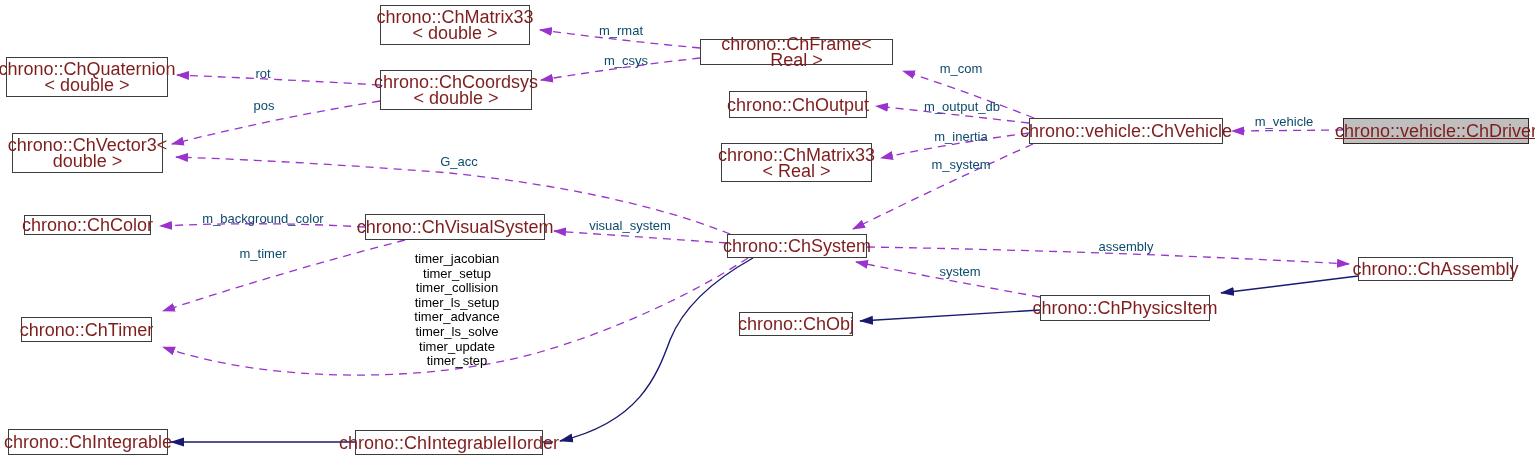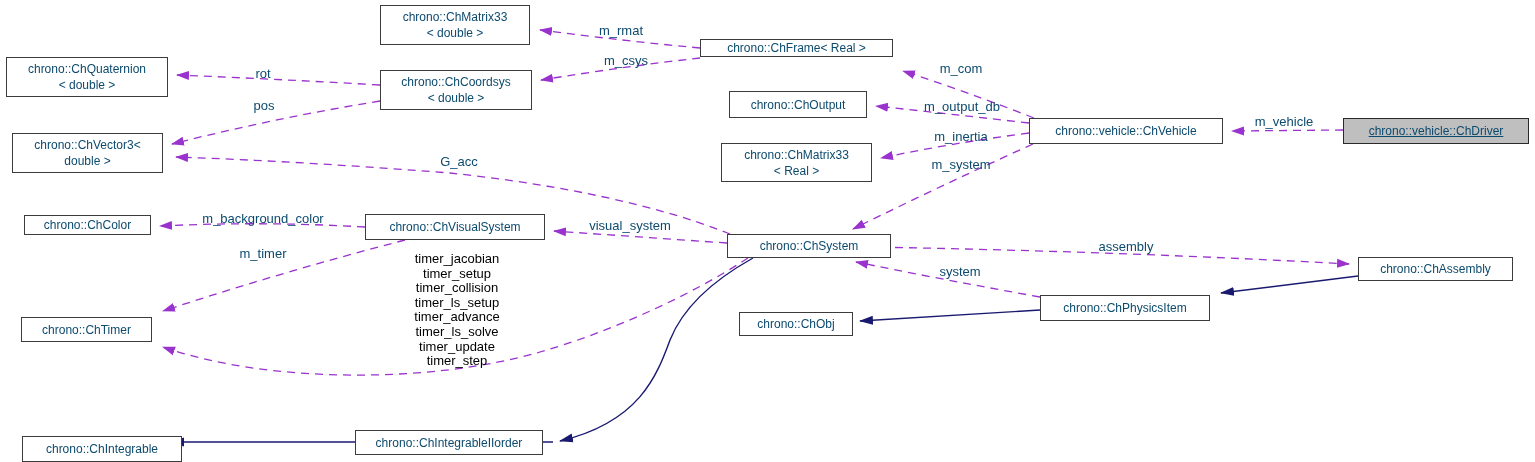--- a/index.html
+++ b/index.html
@@ -11,21 +11,21 @@
     overflow:hidden;
   }
   #edges{position:absolute;left:0;top:0;z-index:1;}
   .node{
     position:absolute;
     box-sizing:border-box;
     background:#ffffff;
     border:1.4px solid #3c3c3c;
     display:flex;align-items:center;justify-content:center;
     text-align:center;
-    font-size:12px;line-height:16px;color:#0c4a6e;
+    font-size:18px;line-height:16px;color:#7f1d1d;
     white-space:pre-line;
     z-index:2;
   }
   .node.selected{background:#bfbfbf;border:1.6px solid #2a2a2a;}
   .elabel{
     position:absolute;
     transform:translate(-50%,-50%);
     font-size:13px;color:#0c4a6e;white-space:nowrap;
     z-index:3;background:transparent;
   }
@@ -33,33 +33,33 @@
     position:absolute;left:457px;top:252px;
     transform:translateX(-50%);
     text-align:center;font-size:13px;line-height:14.6px;color:#000;z-index:3;
   }
   #lbl-timers span{display:block;white-space:nowrap;}
   
   #n-quaternion {left:6px;   top:57px;  width:162px;height:40px;}
   #n-matrix33d  {left:380px; top:5px;   width:150px;height:40px;}
   #n-coordsys   {left:380px; top:70px;  width:152px;height:40px;}
   #n-vector3    {left:12px;  top:133px; width:151px;height:40px;}
-  #n-frame      {left:700px; top:39px;  width:193px;height:18px;}
+  #n-frame      {left:700px; top:39px;  width:193px;height:26px;}
   #n-output     {left:729px; top:91px;  width:138px;height:27px;}
   #n-matrix33r  {left:721px; top:143px; width:151px;height:39px;}
   #n-vehicle    {left:1029px;top:118px; width:194px;height:26px;}
   #n-driver     {left:1343px;top:118px; width:186px;height:26px;text-decoration:underline;}
   #n-color      {left:24px;  top:215px; width:127px;height:20px;text-align:right;}
   #n-visualsys  {left:365px; top:214px; width:180px;height:26px;}
-  #n-system     {left:727px; top:234px; width:164px;height:24px;}
+  #n-system     {left:727px; top:234px; width:140px;height:24px;}
   #n-timer      {left:21px;  top:317px; width:131px;height:25px;}
   #n-obj        {left:739px; top:312px; width:114px;height:24px;}
   #n-physics    {left:1040px;top:295px; width:170px;height:26px;}
   #n-assembly   {left:1358px;top:257px; width:155px;height:24px;}
-  #n-integrable {left:22px;   top:429px; width:160px;height:26px;margin-top:7px;}
+  #n-integrable {left:8px;   top:429px; width:160px;height:26px;}
   #n-iiorder    {left:355px; top:430px; width:188px;height:25px;}
   
   #lbl-rot        {left:263px; top:73px;}
   #lbl-pos        {left:264px; top:105px;text-align:right;}
   #lbl-m-rmat     {left:621px; top:30px;}
   #lbl-m-csys     {left:626px; top:60px;}
   #lbl-g-acc      {left:459px; top:161px;}
   #lbl-m-com      {left:961px; top:68px;}
   #lbl-m-output-db{left:962px; top:106px;}
   #lbl-m-inertia  {left:961px; top:136px;}

